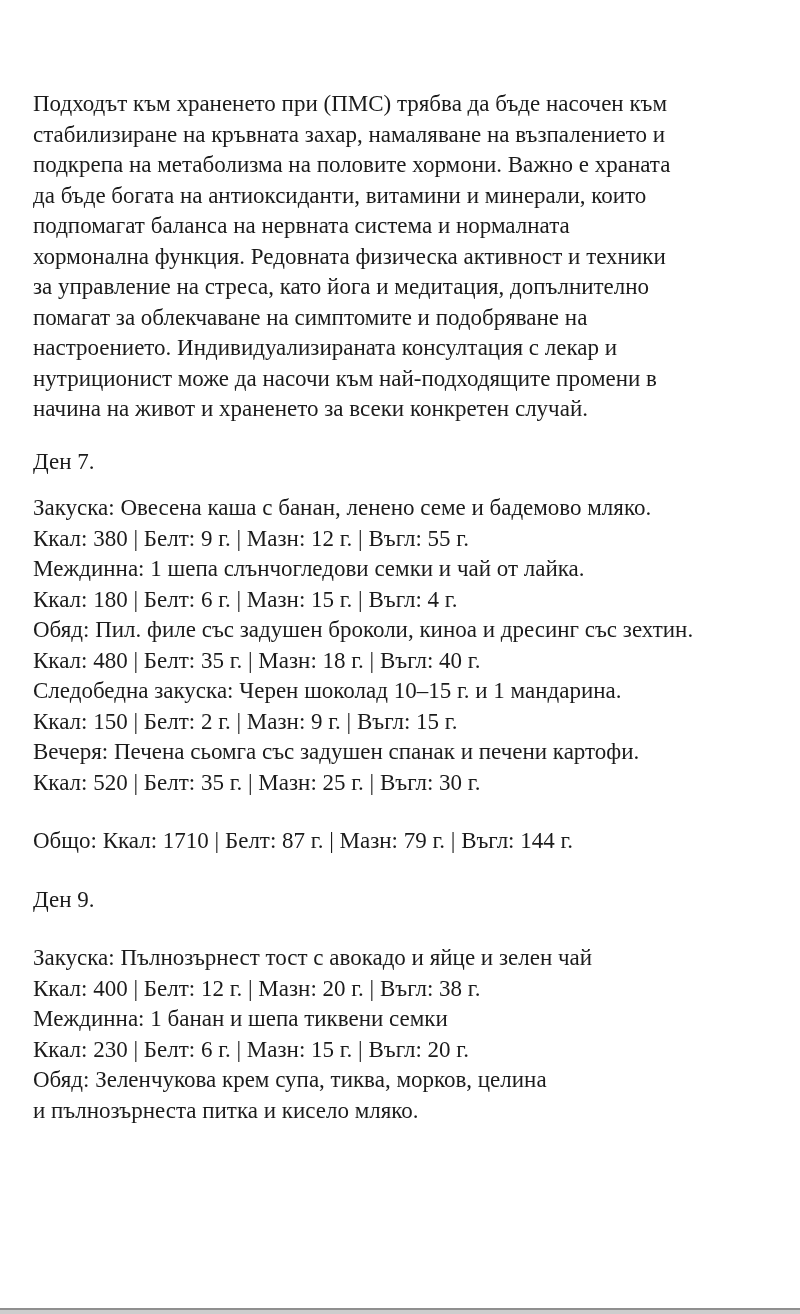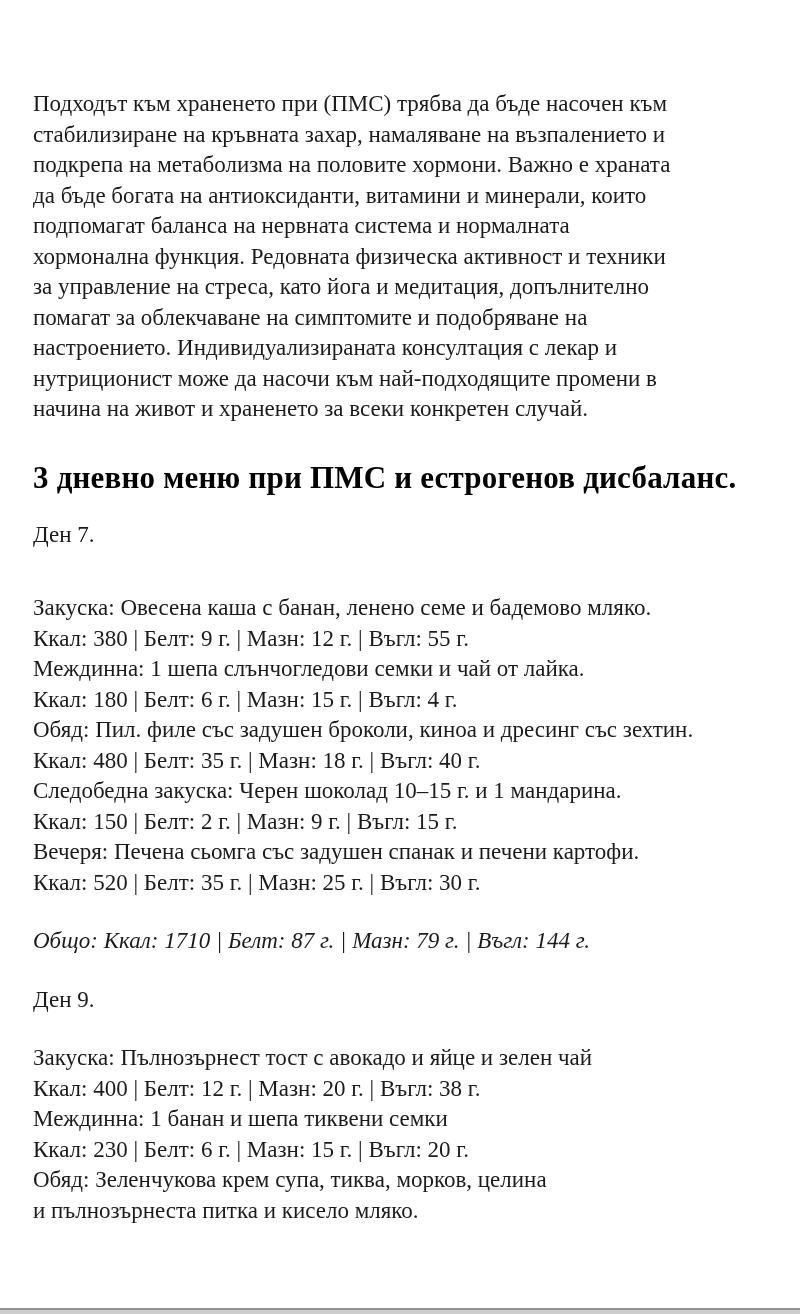--- a/index.html
+++ b/index.html
@@ -26,22 +26,22 @@
   }
   h2.section-heading {
     margin: 33px 0 0 0;
     font-size: 31px;
     line-height: 40px;
     font-weight: 700;
     color: #000000;
     letter-spacing: 0.2px;
   }
   .day-label   { margin-top: 22px; }
-  .menu-block  { margin-top: 43px; }
-  .total-line  { margin-top: 28px; font-style: italic; }
+  .menu-block  { margin-top: 16px; }
+  .total-line  { margin-top: 28px; }
   .day-label-2 { margin-top: 28px; }
   .menu-block-2{ margin-top: 28px; }
   .bottom-edge {
     position: absolute;
     left: 0;
     top: 1308px;
     width: 800px;
     height: 6px;
     background: #cdcdcd;
     border-top: 2px solid #8f8f8f;
@@ -58,21 +58,20 @@
 подкрепа на метаболизма на половите хормони. Важно е храната
 да бъде богата на антиоксиданти, витамини и минерали, които
 подпомагат баланса на нервната система и нормалната
 хормонална функция. Редовната физическа активност и техники
 за управление на стреса, като йога и медитация, допълнително
 помагат за облекчаване на симптомите и подобряване на
 настроението. Индивидуализираната консултация с лекар и
 нутриционист може да насочи към най-подходящите промени в
 начина на живот и храненето за всеки конкретен случай.</p>
 
-  <h2 class="section-heading">3 дневно меню при ПМС и естрогенов дисбаланс.</h2>
 
   <p class="body-text day-label">Ден 7.</p>
 
   <p class="body-text menu-block">Закуска: Овесена каша с банан, ленено семе и бадемово мляко.
 Ккал: 380 | Белт: 9 г. | Мазн: 12 г. | Въгл: 55 г.
 Междинна: 1 шепа слънчогледови семки и чай от лайка.
 Ккал: 180 | Белт: 6 г. | Мазн: 15 г. | Въгл: 4 г.
 Обяд: Пил. филе със задушен броколи, киноа и дресинг със зехтин.
 Ккал: 480 | Белт: 35 г. | Мазн: 18 г. | Въгл: 40 г.
 Следобедна закуска: Черен шоколад 10–15 г. и 1 мандарина.

